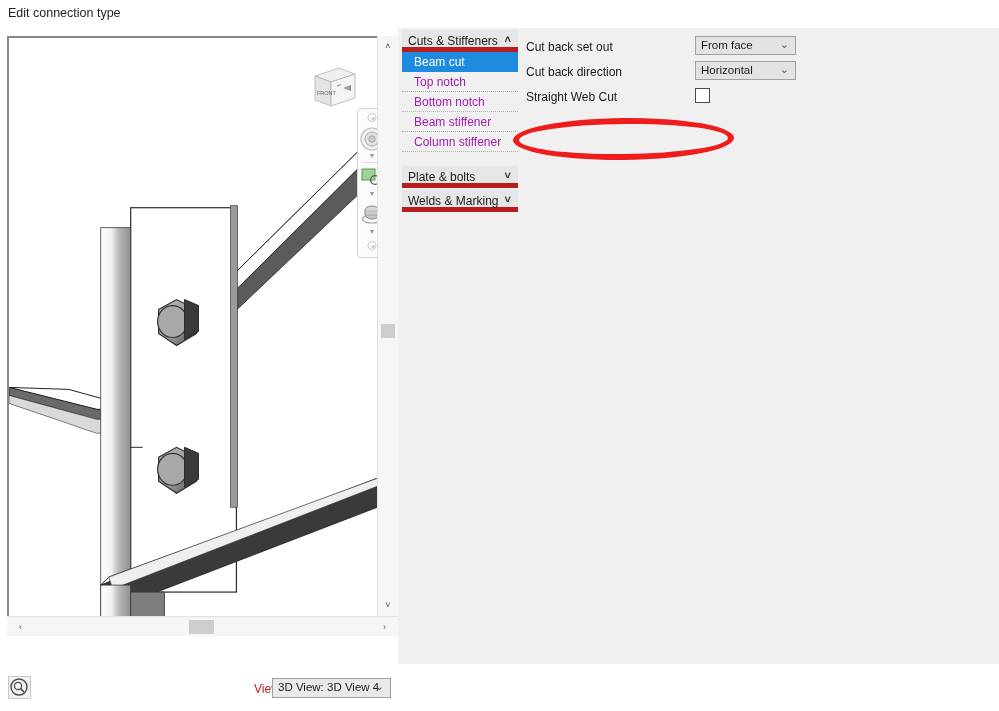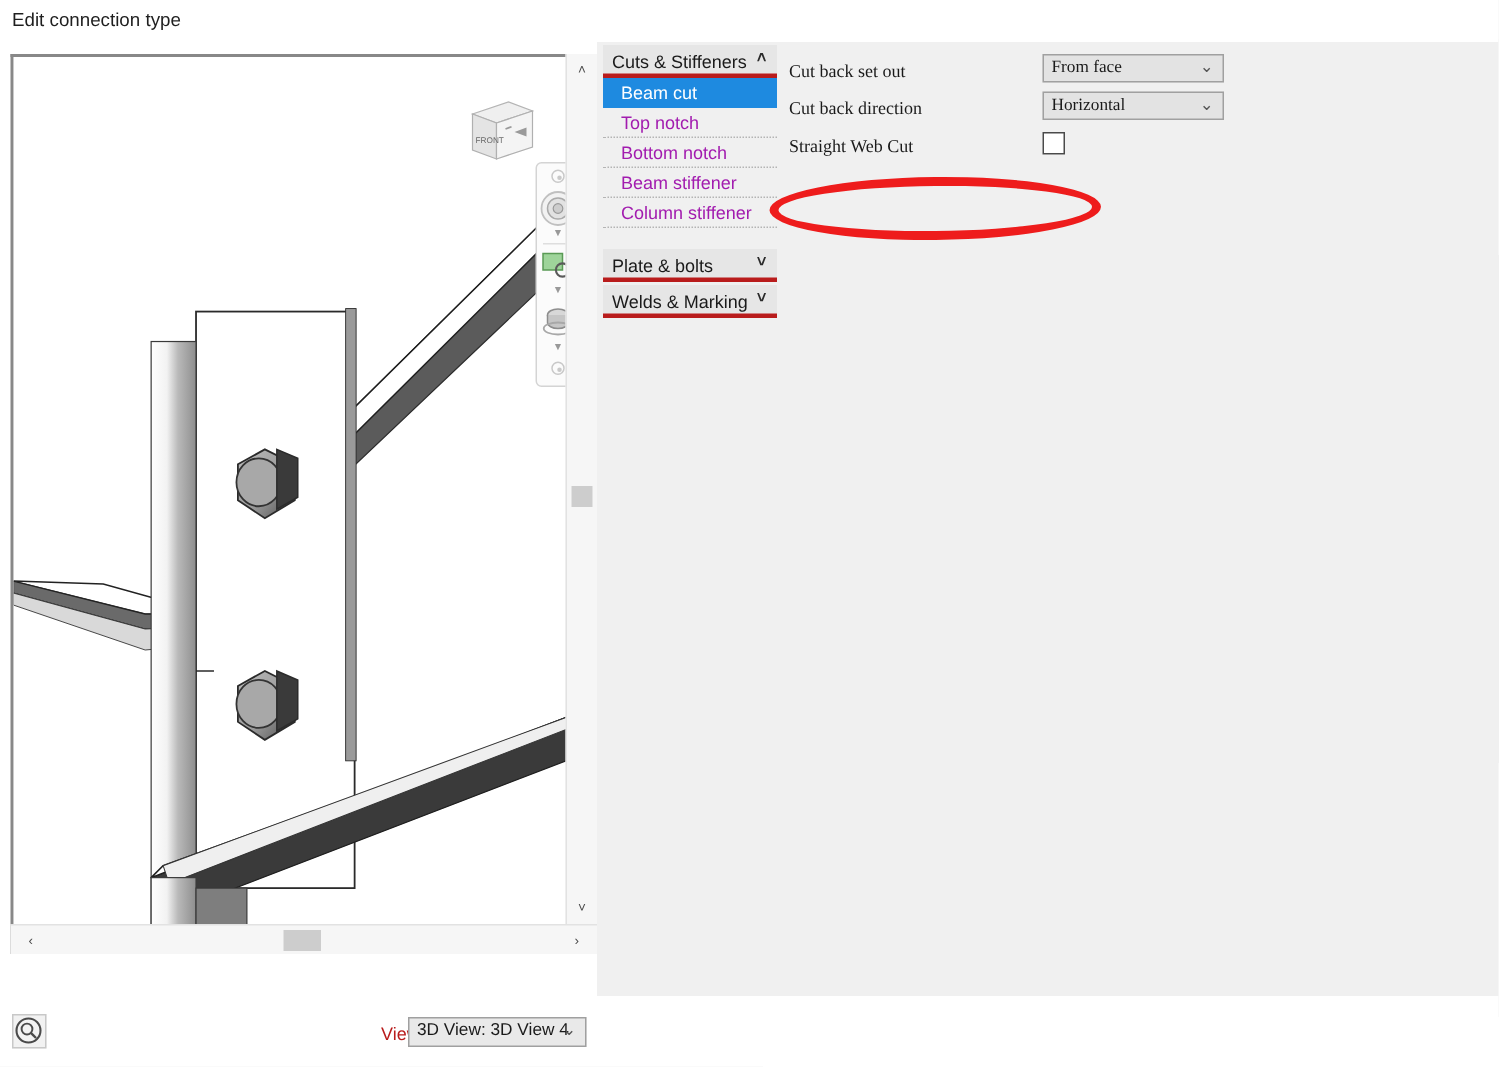--- a/index.html
+++ b/index.html
@@ -169,21 +169,21 @@
   
   .accordion {
     position: absolute;
     left: 4px; top: 2px;
     width: 116px;
   }
   .acc-group-header {
     position: relative;
     height: 22px;
     background: #e6e6e6;
-    border-bottom: 3px solid #b91c1c;
+    border-bottom: 5px solid #b91c1c;
     box-sizing: border-box;
   }
   .acc-group-header .acc-title {
     position: absolute;
     left: 6px; top: 4px;
     font-size: 12px;
     color: #1a1a1a;
     white-space: nowrap;
   }
   .acc-group-header .acc-chevron {
@@ -212,38 +212,37 @@
     background: #1e8ae0;
     border-bottom: none;
   }
   .acc-item.selected .acc-label { color: #ffffff; }
 
   
   .form-area {
     position: absolute;
     left: 128px; top: 8px;
     width: 420px;
-    font-family: Liberation Serif, serif;
   }
   .form-row {
     position: relative;
     height: 25px;
     margin-bottom: 0px;
   }
   .form-label {
     position: absolute;
     left: 0; top: 4px;
     font-size: 12px;
     color: #1a1a1a;
     white-space: nowrap;
   }
   .ctrl-dropdown {
     position: absolute;
     left: 169px; top: 0px;
-    width: 121px; height: 19px;
+    width: 101px; height: 19px;
     background: #e3e3e3;
     border: 1px solid #a0a0a0;
     box-sizing: border-box;
   }
   .ctrl-dropdown .dd-text {
     position: absolute;
     left: 5px; top: 2px;
     font-size: 11.5px;
     color: #1a1a1a;
     white-space: nowrap;

